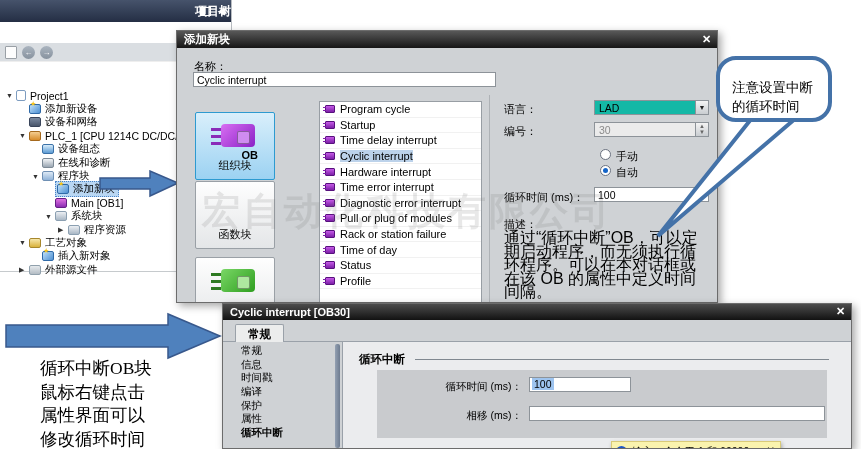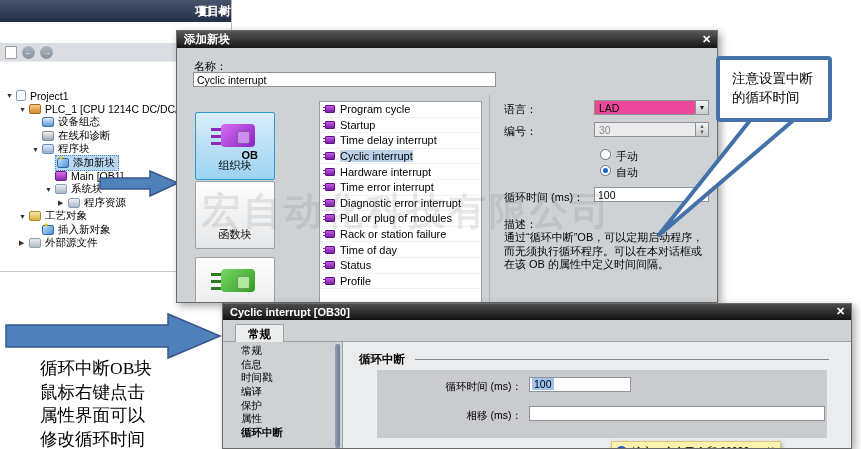--- a/index.html
+++ b/index.html
@@ -54,34 +54,34 @@
   .bi .code { position:absolute; right:3px; bottom:-5px; font-weight:bold; font-size:11px; color:#000; }
   .bi-ob .body { background:linear-gradient(135deg,#d86ef2,#8a21c6); } .bi-ob .sub { background:#cf8cf0; } .bi-ob .stubs { background:#8a2bb8; box-shadow:0 7px 0 #8a2bb8,0 14px 0 #8a2bb8; }
   .bi-fb .body { background:linear-gradient(135deg,#66a8ee,#1e62b8); } .bi-fb .sub { background:#a6cdf4; } .bi-fb .stubs { background:#2a5a9a; box-shadow:0 7px 0 #2a5a9a,0 14px 0 #2a5a9a; }
   .bi-fc .body { background:linear-gradient(135deg,#7ad766,#2e9e1f); } .bi-fc .sub { background:#aee89f; } .bi-fc .stubs { background:#2e7a22; box-shadow:0 7px 0 #2e7a22,0 14px 0 #2e7a22; }
   .ob-list { position:absolute; left:142px; top:70px; width:163px; height:203px; background:#fff; border:1px solid #989ea4; overflow:hidden; }
   .ob-item { display:flex; align-items:center; height:15.6px; font-size:11px; padding-left:5px; border-bottom:1px solid #f1f1f1; white-space:nowrap; }
   .li-ic { width:10px; height:8px; background:linear-gradient(#c55ae6,#7d1fa8); border:1px solid #58117e; border-radius:1px; margin-right:5px; flex:none; position:relative; }
   .li-ic::before { content:""; position:absolute; left:-3px; top:1px; width:3px; height:1px; background:#7d1fa8; box-shadow:0 3px 0 #7d1fa8; }
   .ob-item .sel-lab { background:#bcd2ea; }
   .props { position:absolute; left:312px; top:64px; width:228px; height:209px; border-left:1px solid #aeb2b6; }
-  .sel-box { position:absolute; height:15px; background:#ec4899; border:1px solid #8d9399; font-size:10.5px; }
+  .sel-box { position:absolute; height:15px; background:#14b8a6; border:1px solid #8d9399; font-size:10.5px; }
   .sel-box .val { position:absolute; left:4px; top:1px; }
   .sel-btn { position:absolute; right:0; top:0; width:13px; height:13px; background:linear-gradient(#f4f4f4,#c9cdd1); border-left:1px solid #8d9399; font-size:7px; text-align:center; line-height:13px; color:#222; }
   .dis { background:#ebebeb; color:#8b8b8b; }
   .spin { position:absolute; right:0; top:0; width:13px; height:13px; border-left:1px solid #8d9399; background:linear-gradient(#f4f4f4,#c9cdd1); font-size:6px; line-height:6px; text-align:center; color:#666; }
   .radio { position:absolute; width:11px; height:11px; border-radius:50%; border:1px solid #6b7artifact0; border:1px solid #6b7280; background:#fff; }
   .radio.on::after { content:""; position:absolute; left:2px; top:2px; width:5px; height:5px; border-radius:50%; background:#1565c8; }
-  .desc-p { position:absolute; left:327px; top:200px; width:202px; font-size:11px; line-height:13.5px; color:#000; }
+  .desc-p { position:absolute; left:327px; top:200px; width:202px; font-size:16px; line-height:13.5px; color:#000; }
 
   
   .wm { position:absolute; left:182px; top:186px; width:600px; font-size:38px; font-weight:bold; letter-spacing:3px; color:rgba(110,110,110,.16); z-index:8; pointer-events:none; white-space:nowrap;margin-left:20px; }
 
   
-  .callout { position:absolute; left:716px; top:56px; width:116px; height:66px; background:#fff; border:4px solid #4472a8; border-radius:4px; z-index:16; padding:9px 0 0 12px; font-size:13.5px; line-height:19px; color:#000; }
+  .callout { position:absolute; left:716px; top:56px; width:116px; height:66px; background:#fff; border:4px solid #4472a8; border-radius:20px; z-index:16; padding:18px 0 0 12px; font-size:13.5px; line-height:19px; color:#000; }
 
   
   .pdlg { position:absolute; left:222px; top:303px; width:630px; height:146px; background:#cfd2d5; border:1px solid #6c6c6c; box-shadow:3px 3px 8px rgba(0,0,0,.35); z-index:10; overflow:hidden; }
   .pdlg-title { position:absolute; left:0; top:0; width:100%; height:16px; background:linear-gradient(#4c4c4c,#121212); color:#fff; font-weight:bold; font-size:11px; line-height:16px; padding-left:7px; }
   .pdlg-tabstrip { position:absolute; left:0; top:16px; width:100%; height:22px; background:#cfd2d5; border-bottom:1px solid #9aa1a9; }
   .pdlg-tab { position:absolute; left:12px; top:4px; height:18px; padding:0 12px; background:#eceded; border:1px solid #9aa1a9; border-bottom:none; font-weight:bold; font-size:11.5px; line-height:18px; border-radius:2px 2px 0 0; }
   .pnav { position:absolute; left:10px; top:40px; width:100px; }
   .pnav-item { height:13.7px; font-size:10.5px; padding-left:8px; line-height:13.7px; }
   .pnav-item.on { font-weight:bold; }
   .pnav-sb { position:absolute; left:112px; top:40px; width:5px; height:104px; background:linear-gradient(90deg,#93a0b2,#6e7c90); border-radius:2px; }
@@ -117,20 +117,30 @@
       <span class="tb-circ">←</span>
       <span class="tb-circ">→</span>
     </div>
     <div class="pt-tree">
       <div class="tree-row" style="--lv:0">
           <span class="exp">▼</span>
           <span class="ti ti-proj"></span>
           <span>Project1</span>
         </div>
       <div class="tree-row" style="--lv:1">
+          <span class="exp"></span>
+          <span class="ti ti-add"></span>
+          <span>添加新设备</span>
+        </div>
+      <div class="tree-row" style="--lv:1">
+          <span class="exp"></span>
+          <span class="ti ti-net"></span>
+          <span>设备和网络</span>
+        </div>
+      <div class="tree-row" style="--lv:1">
           <span class="exp">▼</span>
           <span class="ti ti-plc"></span>
           <span>PLC_1 [CPU 1214C DC/DC/DC]</span>
         </div>
       <div class="tree-row" style="--lv:2">
           <span class="exp"></span>
           <span class="ti ti-conf"></span>
           <span>设备组态</span>
         </div>
       <div class="tree-row" style="--lv:2">

